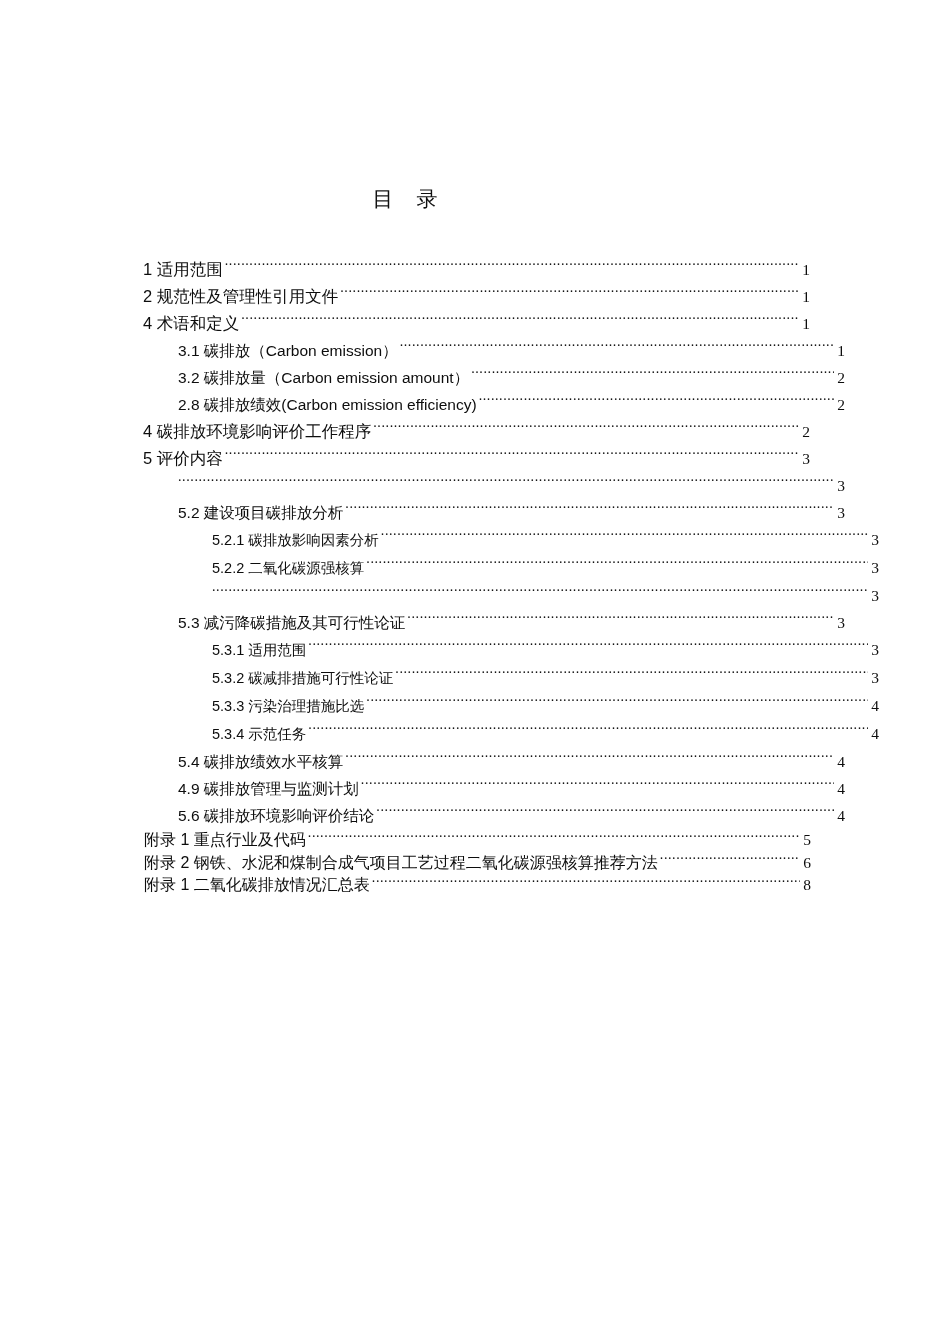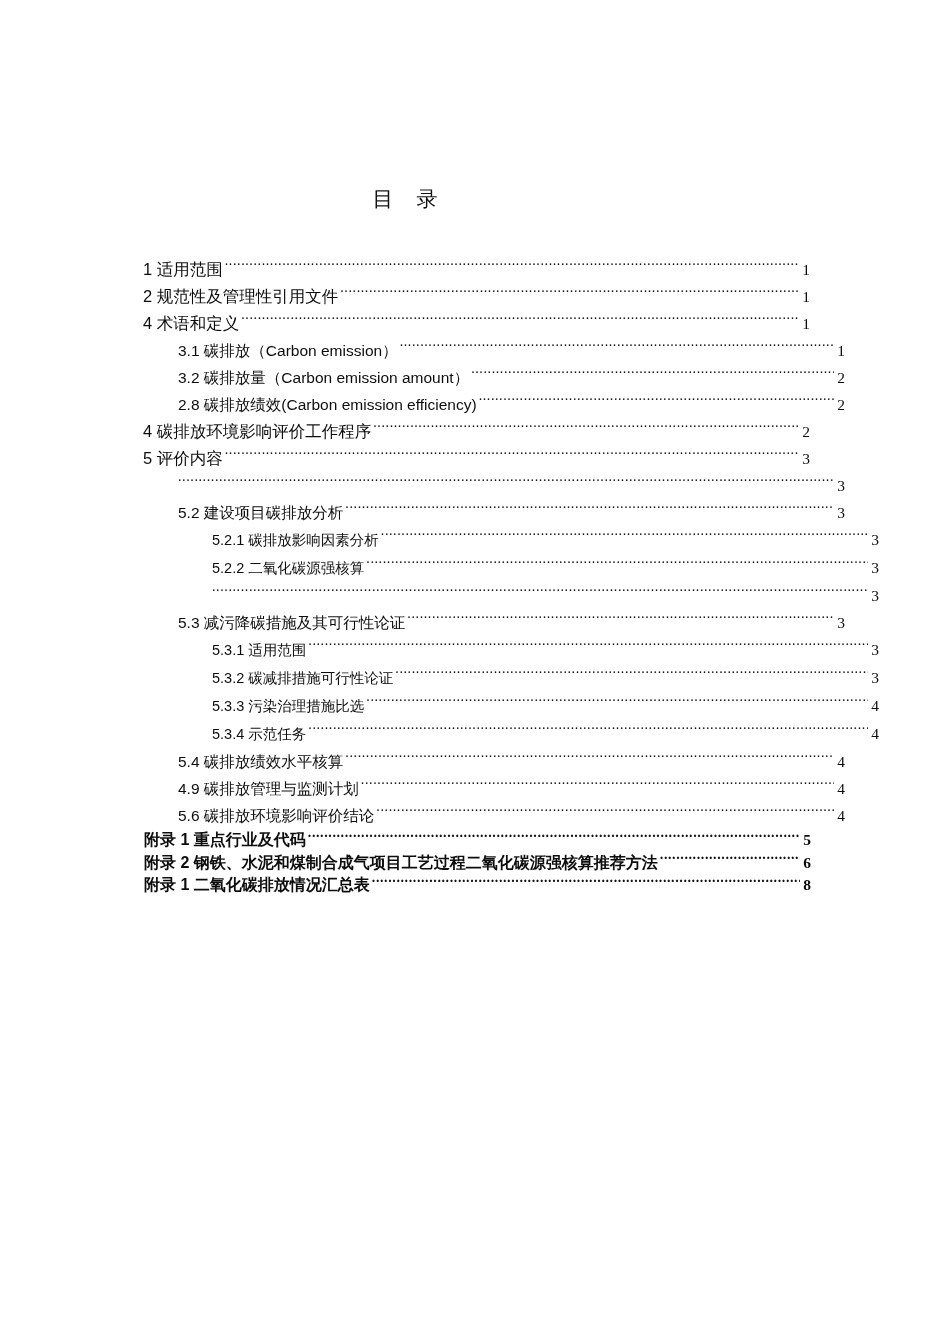--- a/index.html
+++ b/index.html
@@ -53,21 +53,21 @@
     font-size: 15.5px;
   }
   .toc-row.lvl3 {
     padding-left: 69px;
     font-size: 14.5px;
   }
   .toc-row.appendix {
     padding-left: 1px;
     font-size: 16px;
     line-height: 22.5px;
-    font-weight: 700;
+    font-weight: 400;
     justify-content: flex-end;
   }
   .toc-label {
     flex: 0 0 auto;
     font-family: "Liberation Sans", "DejaVu Sans", sans-serif;
     padding-right: 2px;
   }
   .toc-leader {
     flex: 1 1 auto;
     overflow: hidden;

